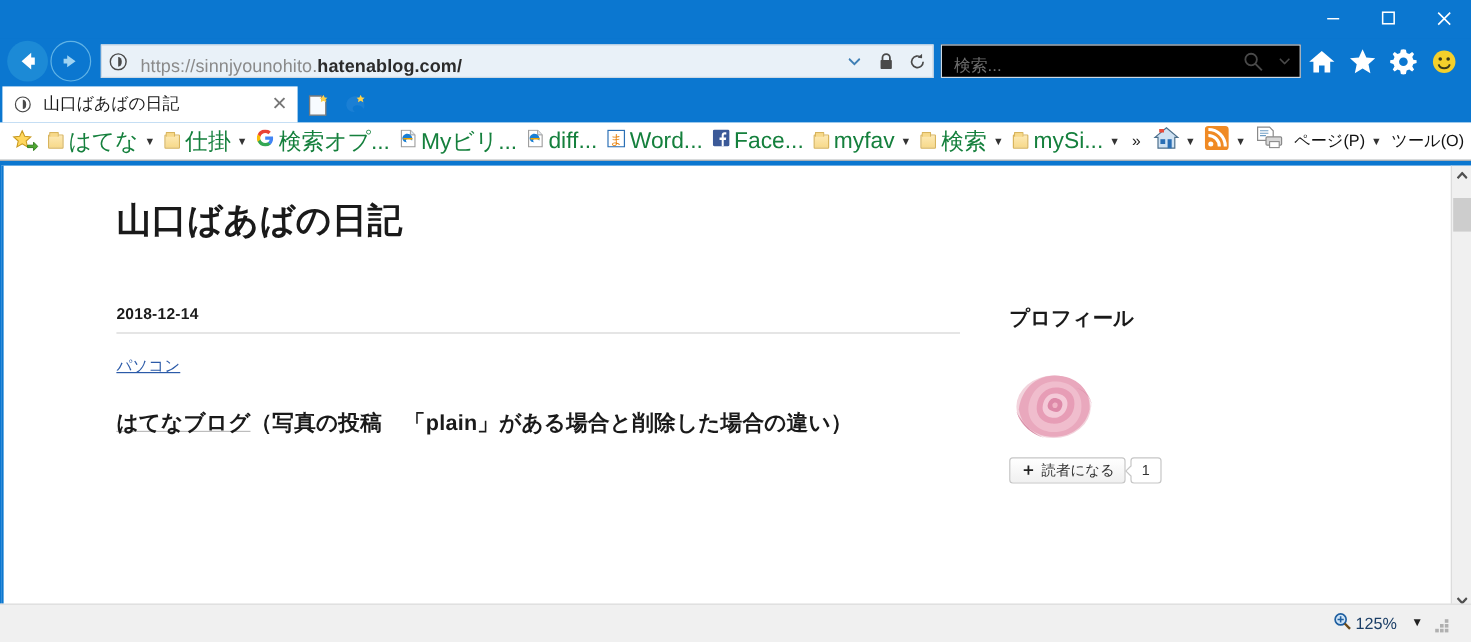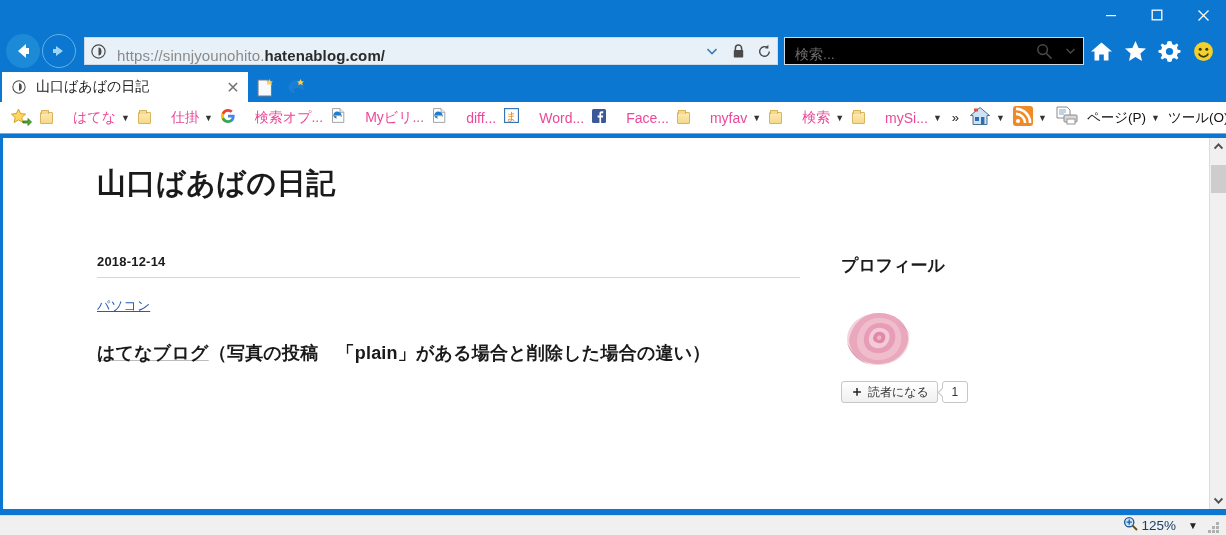--- a/index.html
+++ b/index.html
@@ -71,21 +71,21 @@
   .tab-title { flex: 1 1 auto; font-size: 14px; color: #1a1a1a; overflow: hidden; white-space: nowrap; padding-left: 6px;}
   .tab-close { width: 22px; color: #777; font-size: 16px; text-align: center; flex: 0 0 auto; }
   .tabbtn { width: 28px; height: 28px; display:flex; align-items:center; justify-content:center; margin-left:3px; }
 
   
   .favbar {
     height: 32px; background: #ffffff; display: flex; align-items: center;
     padding-left: 6px; border-bottom: 1px solid #9fa3a6; position: relative;
   }
   .favitem { display: flex; align-items: center; height: 26px; padding: 0 4px; flex: 0 0 auto; white-space: nowrap; }
-  .favitem .lbl { font-size: 14px; color: #ec4899; margin-left: 20px; }
+  .favitem .lbl { font-size: 19px; color: #15803d; margin-left: 4px; }
   .favitem .caret { margin-left: 5px; font-size: 9px; color: #333; }
   .fav-folder {
     width: 13px; height: 12px; background: linear-gradient(#fde9b4,#f7d98a);
     border: 1px solid #d8b45c; border-radius: 1px; position: relative; flex:0 0 auto;
   }
   .fav-folder::before {
     content:""; position:absolute; left:0; top:-3px; width:6px; height:3px;
     background:#f7d98a; border:1px solid #d8b45c; border-bottom:none; border-radius:1px 1px 0 0;
   }
   .chevrons { font-size: 13px; color: #1c1c1c; padding: 0 6px; }
@@ -150,23 +150,23 @@
   
   .vscroll {
     width: 17px; flex: 0 0 auto; background: #f0f0f0; border-left: 1px solid #dcdcdc;
     display: flex; flex-direction: column; align-items: center; position: relative;
   }
   .sc-arrow { width: 17px; height: 17px; display:flex; align-items:center; justify-content:center; color:#606060; }
   .sc-thumb { position: absolute; top: 27px; left: 1px; width: 15px; height: 28px; background: #cdcdcd; }
 
   
   .statusbar {
-    position: absolute; left: 0; right: 0; bottom: 0; height: 20px;
+    position: absolute; left: 0; right: 0; bottom: 0; height: 32px;
     background: #f0f0f0; border-top: 1px solid #dcdcdc;
-    display: flex; align-items: center; justify-content: flex-end; padding-right: 4px;
+    display: flex; align-items: center; justify-content: flex-end; padding-right: 16px;
   }
   .zoomctl { display: flex; align-items: center; padding-right: 8px; }
   .zoomctl .lbl { font-size: 13.5px; color: #1b3e66; margin-left: 4px; }
   .zoomctl .caret { font-size: 10px; color: #222; margin-left: 12px; }
   .grip { width: 14px; height: 14px; position: relative; margin-left: 2px; }
   .grip i { position:absolute; width:3px; height:3px; background:#b0b0b0; display:block; }
 </style>
 </head>
 <body>
 

